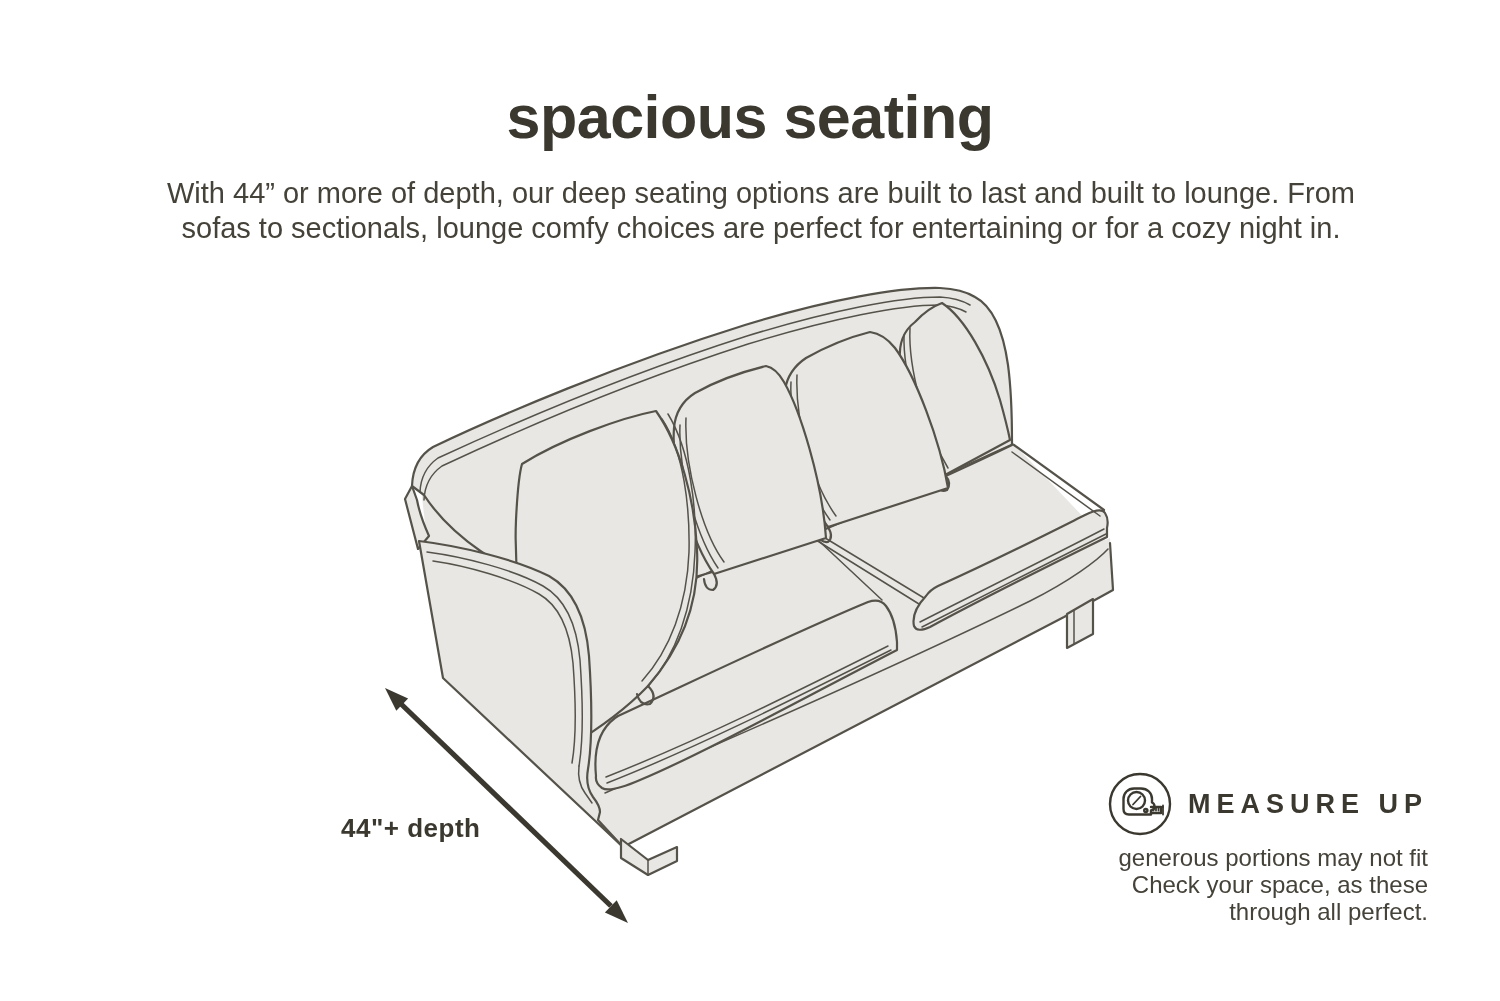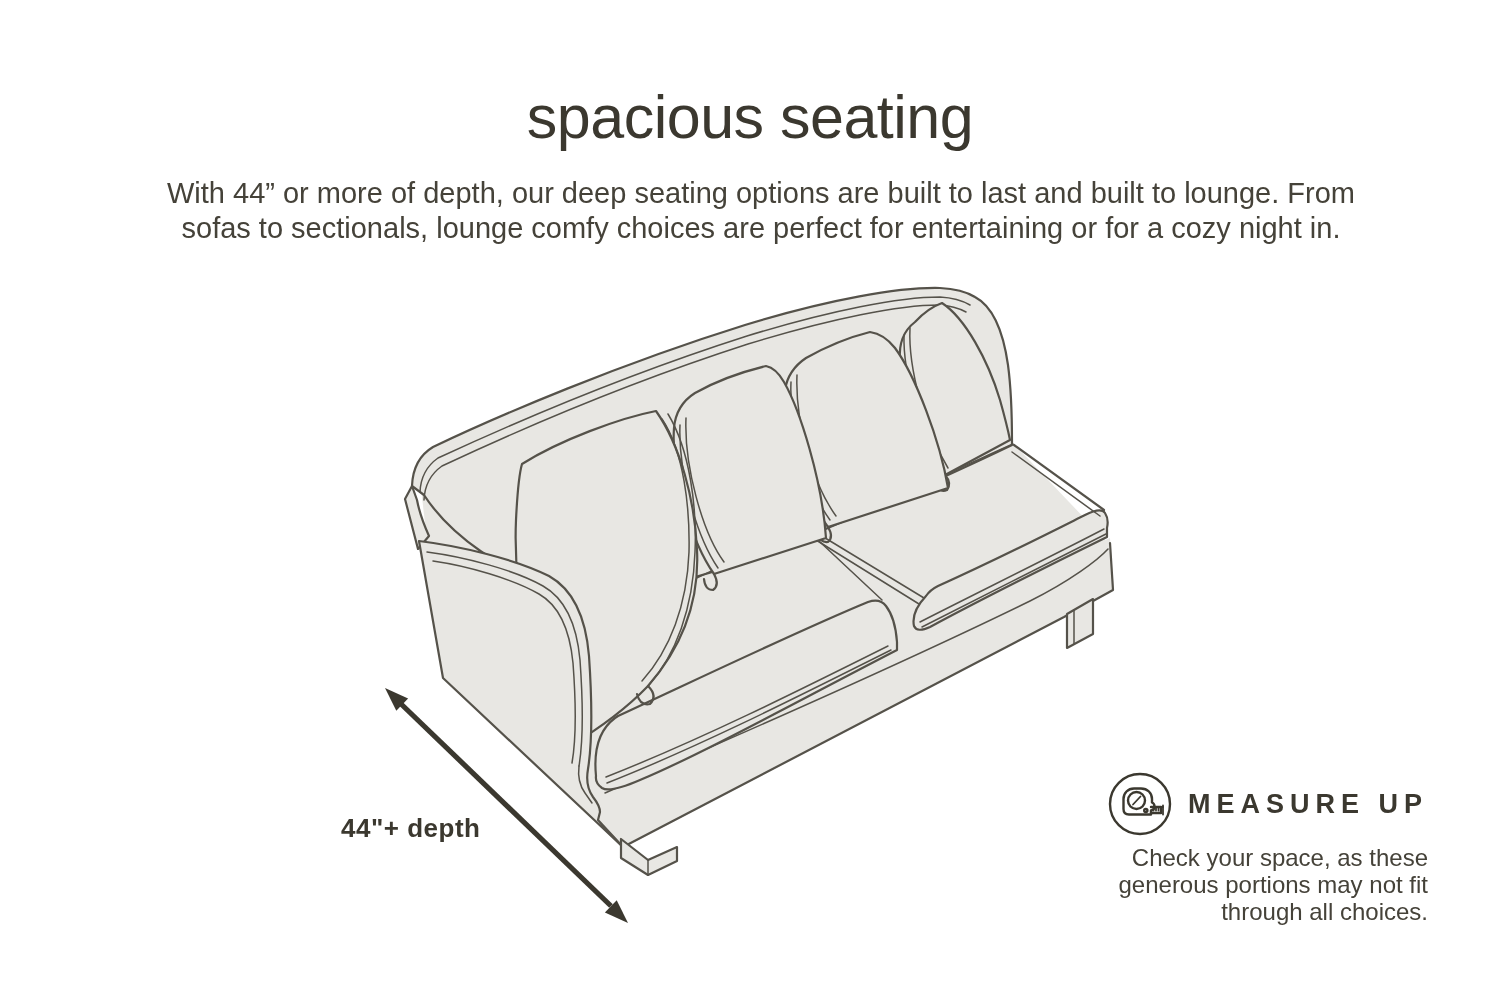--- a/index.html
+++ b/index.html
@@ -8,21 +8,21 @@
     --line:#55524a;
     --sofa-fill:#e8e7e3;
   }
   html,body{margin:0;padding:0}
   body{
     width:1500px;height:1001px;position:relative;background:#ffffff;
     font-family:"Liberation Sans", sans-serif;overflow:hidden;
   }
   .title{
     position:absolute;top:82px;left:0;width:100%;text-align:center;
-    font-size:61px;font-weight:400;color:var(--ink);letter-spacing:-0.5px;
+    font-size:61px;font-weight:700;color:var(--ink);letter-spacing:-0.5px;
   }
   .intro{
     position:absolute;top:176px;left:11px;width:100%;text-align:center;
     font-size:29px;line-height:35px;color:var(--body-ink);
   }
   svg.scene{position:absolute;left:0;top:0;width:1500px;height:1001px}
   .fillp{fill:var(--sofa-fill);stroke:var(--line);stroke-width:2.2;stroke-linejoin:round}
   .flat{fill:var(--sofa-fill);stroke:none}
   .ln{fill:none;stroke:var(--line);stroke-width:2.2;stroke-linecap:round;stroke-linejoin:round}
   .pip{fill:none;stroke:var(--line);stroke-width:1.5;stroke-linecap:round;stroke-linejoin:round}
@@ -185,17 +185,17 @@
       <path class="ic" d="M 44,36 L 54,36 L 54,42 L 44,42"></path>
       <line class="icthin" x1="54" y1="36" x2="56" y2="36"></line>
       <line class="icthin" x1="56" y1="34.5" x2="56" y2="43.5"></line>
       <line class="icthin" x1="46.5" y1="36" x2="46.5" y2="39.5"></line>
       <line class="icthin" x1="49" y1="36" x2="49" y2="39.5"></line>
       <line class="icthin" x1="51.5" y1="36" x2="51.5" y2="39.5"></line>
     </svg>
     <span class="m-title">MEASURE UP</span>
   </div>
   <div class="m-body">
+    <div>generous portions may not fit</div>
     <div>Check your space, as these</div>
-    <div>generous portions may not fit</div>
-    <div>through all choices.</div>
+    <div>through all perfect.</div>
   </div>
 </div>
 
 </body></html>

